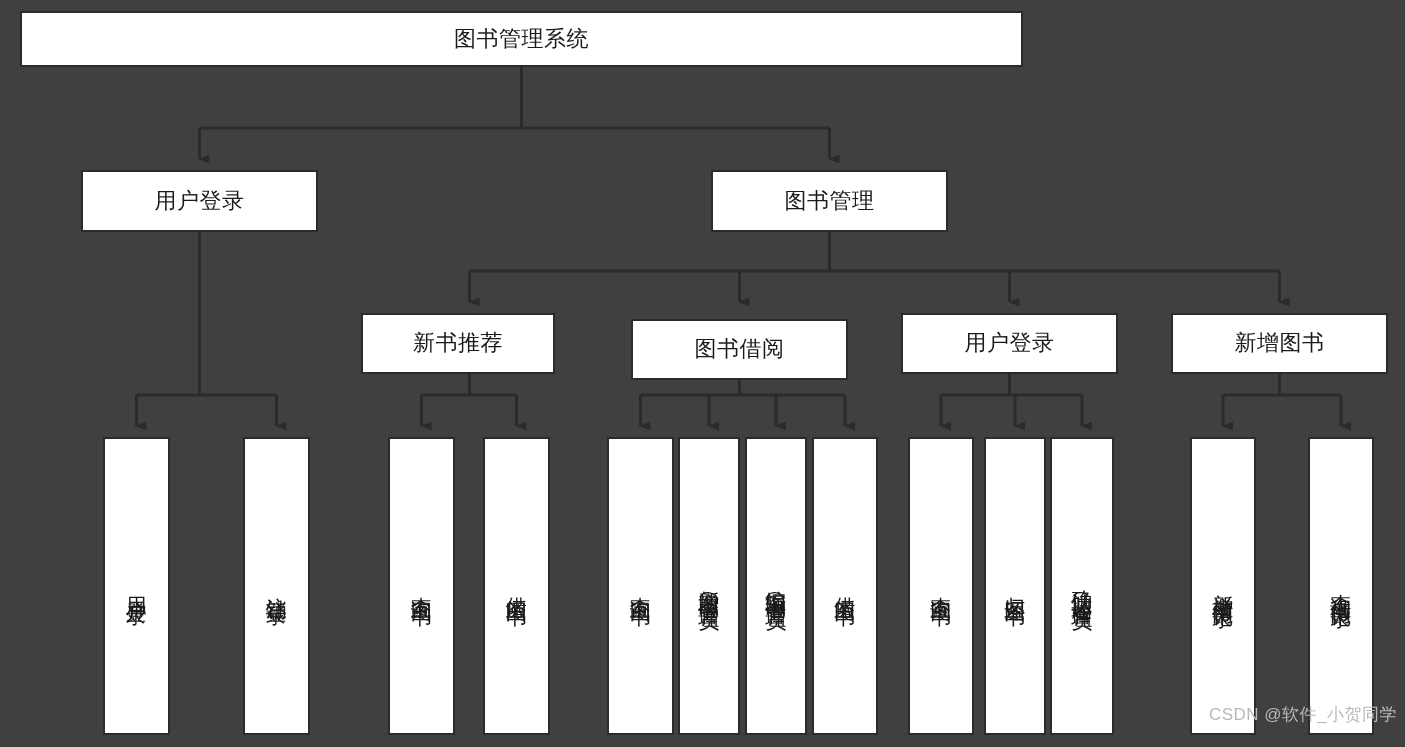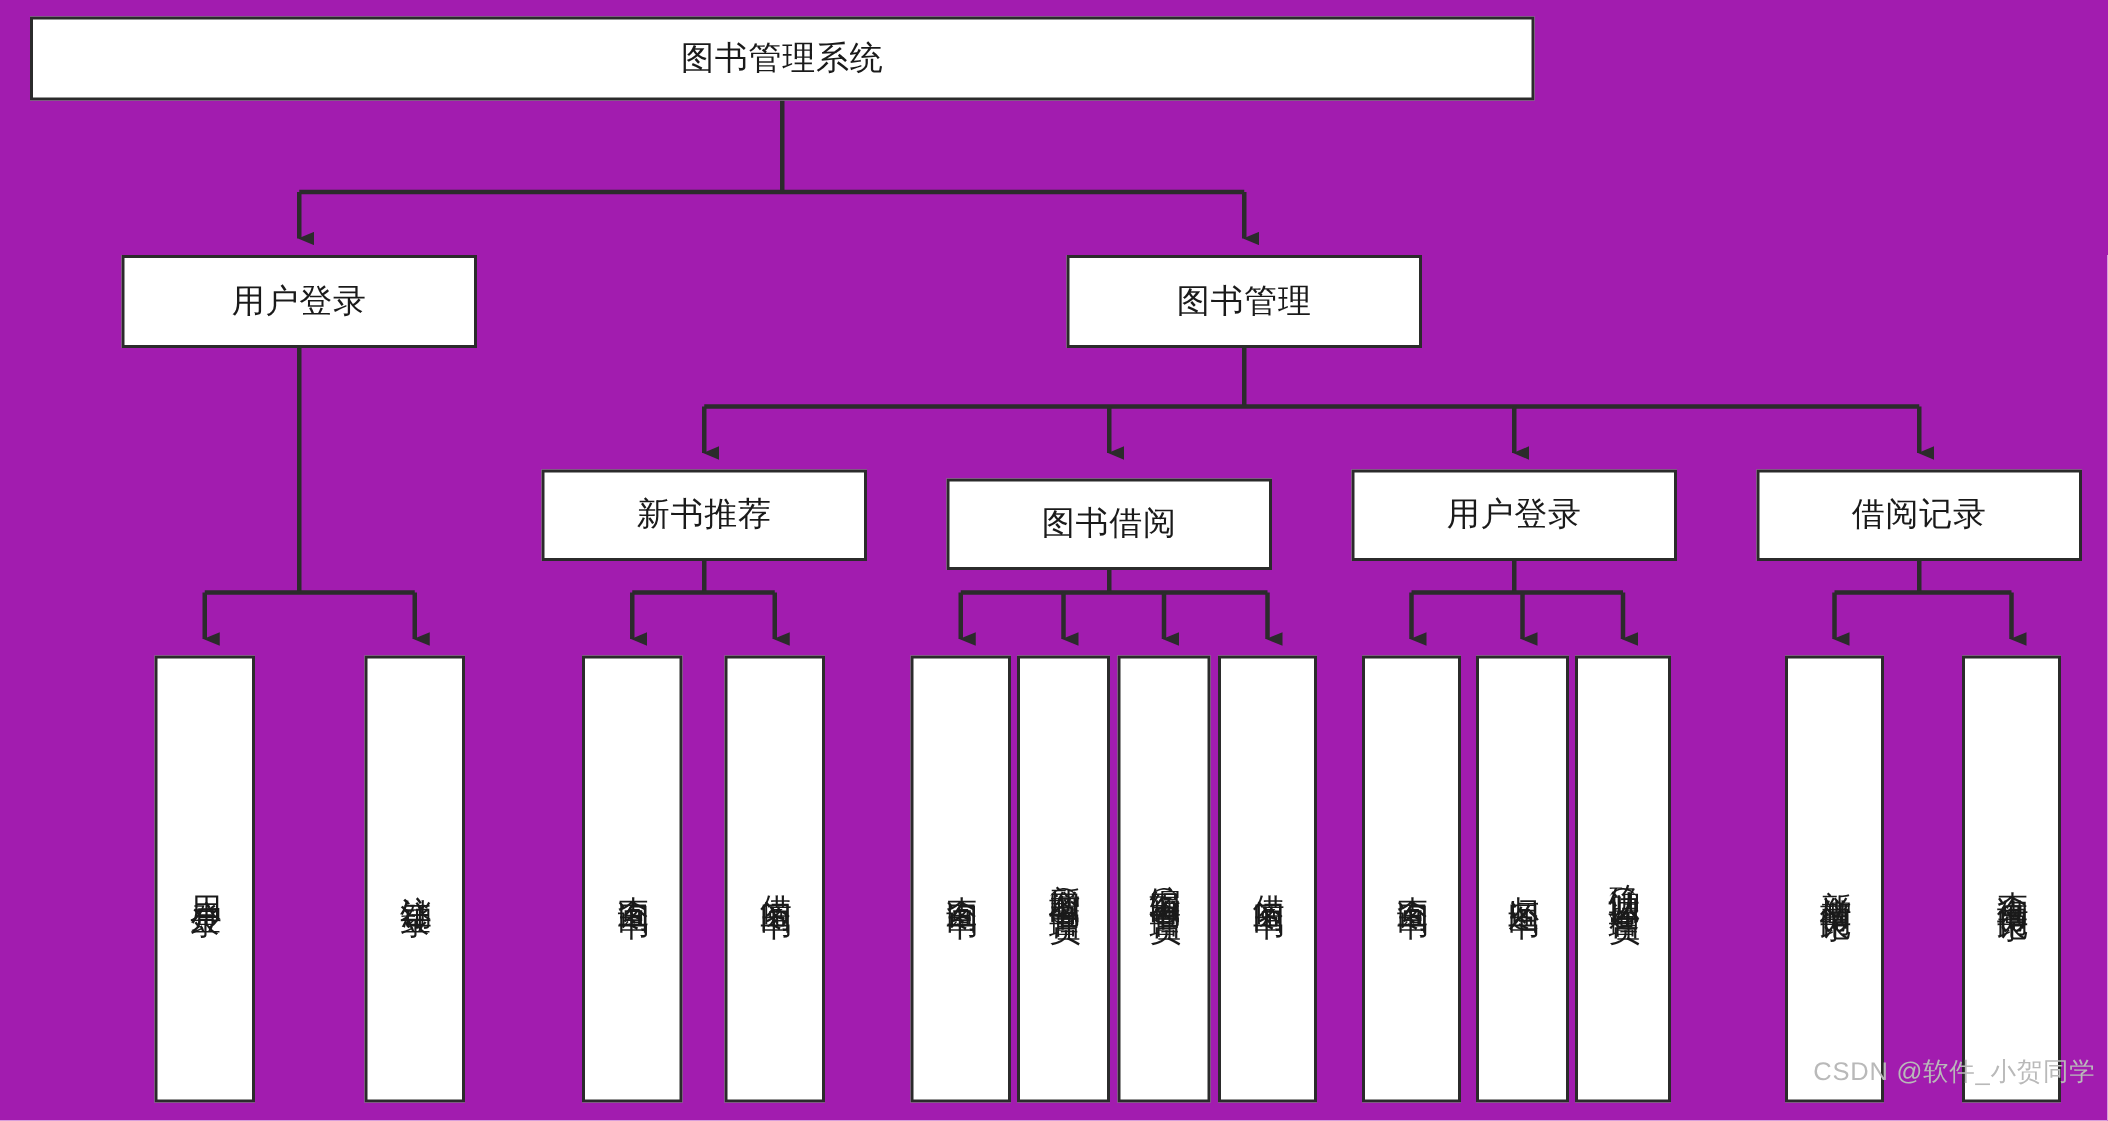--- a/index.html
+++ b/index.html
@@ -4,21 +4,21 @@
 <style>
   html, body {
     margin: 0;
     padding: 0;
     background: #ffffff;
   }
   #canvas {
     position: relative;
     width: 1405px;
     height: 747px;
-    background: #a21caf;
+    background: #404040;
     font-family: "Liberation Sans", "DejaVu Sans", sans-serif;
     overflow: hidden;
   }
   #edges {
     position: absolute;
     left: 0;
     top: 0;
     width: 1405px;
     height: 747px;
   }
@@ -115,31 +115,31 @@
   <div id="nodes">
       <div class="node" style="left: 20px; top: 11px; width: 1003px; height: 56px;">
         <span class="node-label">图书管理系统</span>
       </div>
       <div class="node" style="left: 81px; top: 170px; width: 237px; height: 62px;">
         <span class="node-label">用户登录</span>
       </div>
       <div class="node" style="left: 711px; top: 170px; width: 237px; height: 62px;">
         <span class="node-label">图书管理</span>
       </div>
-      <div class="node" style="left: 361px; top: 313px; width: 217px; height: 61px;">
+      <div class="node" style="left: 361px; top: 313px; width: 194px; height: 61px;">
         <span class="node-label">新书推荐</span>
       </div>
       <div class="node" style="left: 631px; top: 319px; width: 217px; height: 61px;">
         <span class="node-label">图书借阅</span>
       </div>
       <div class="node" style="left: 901px; top: 313px; width: 217px; height: 61px;">
         <span class="node-label">用户登录</span>
       </div>
       <div class="node" style="left: 1171px; top: 313px; width: 217px; height: 61px;">
-        <span class="node-label">借阅记录</span>
+        <span class="node-label">新增图书</span>
       </div>
       <div class="node vertical leaf-tall" style="left: 103px; top: 437px; width: 67px; height: 298px;">
         <span class="node-label">用户登录</span>
       </div>
       <div class="node vertical leaf-tall" style="left: 243px; top: 437px; width: 67px; height: 298px;">
         <span class="node-label">注销登录</span>
       </div>
       <div class="node vertical leaf-tall" style="left: 388px; top: 437px; width: 67px; height: 298px;">
         <span class="node-label">查询图书</span>
       </div>

